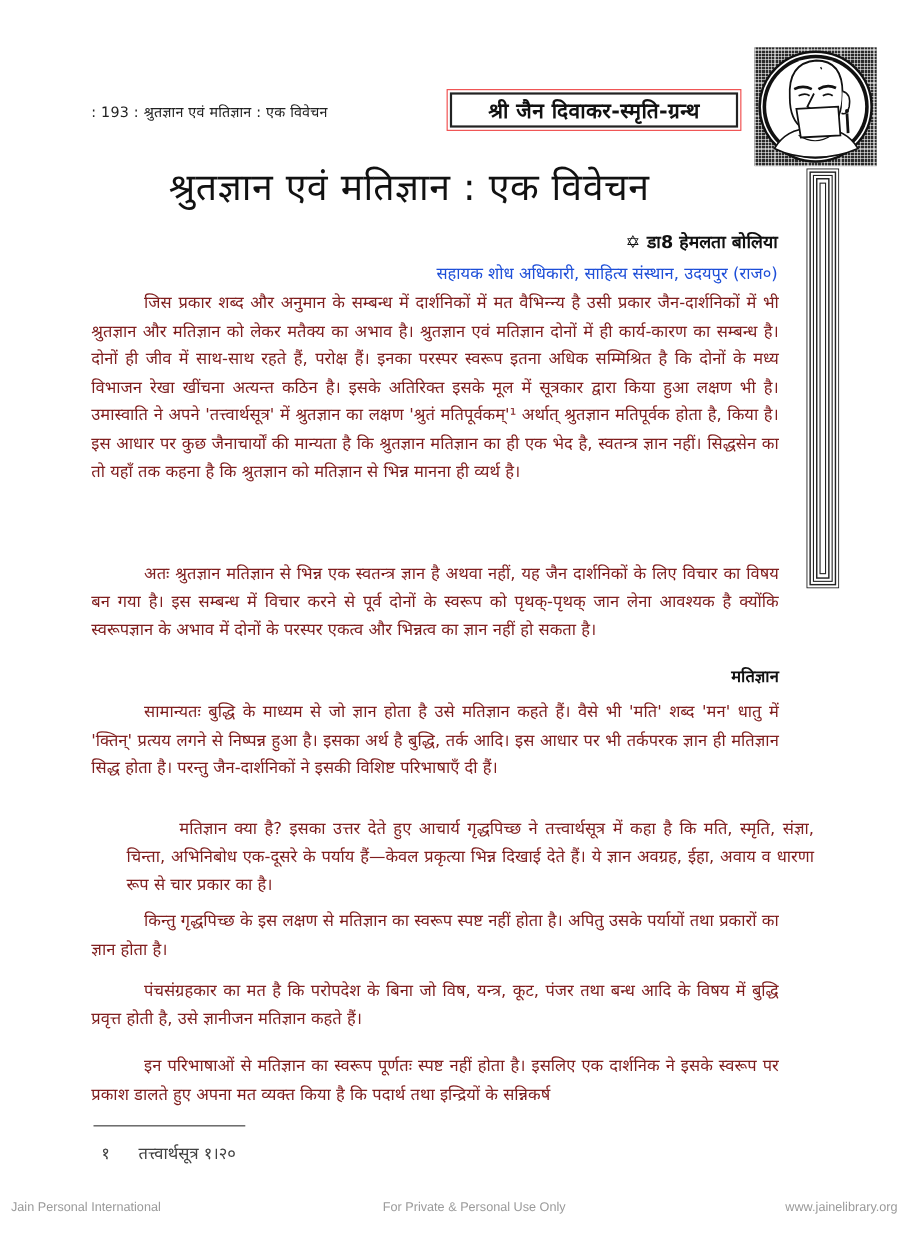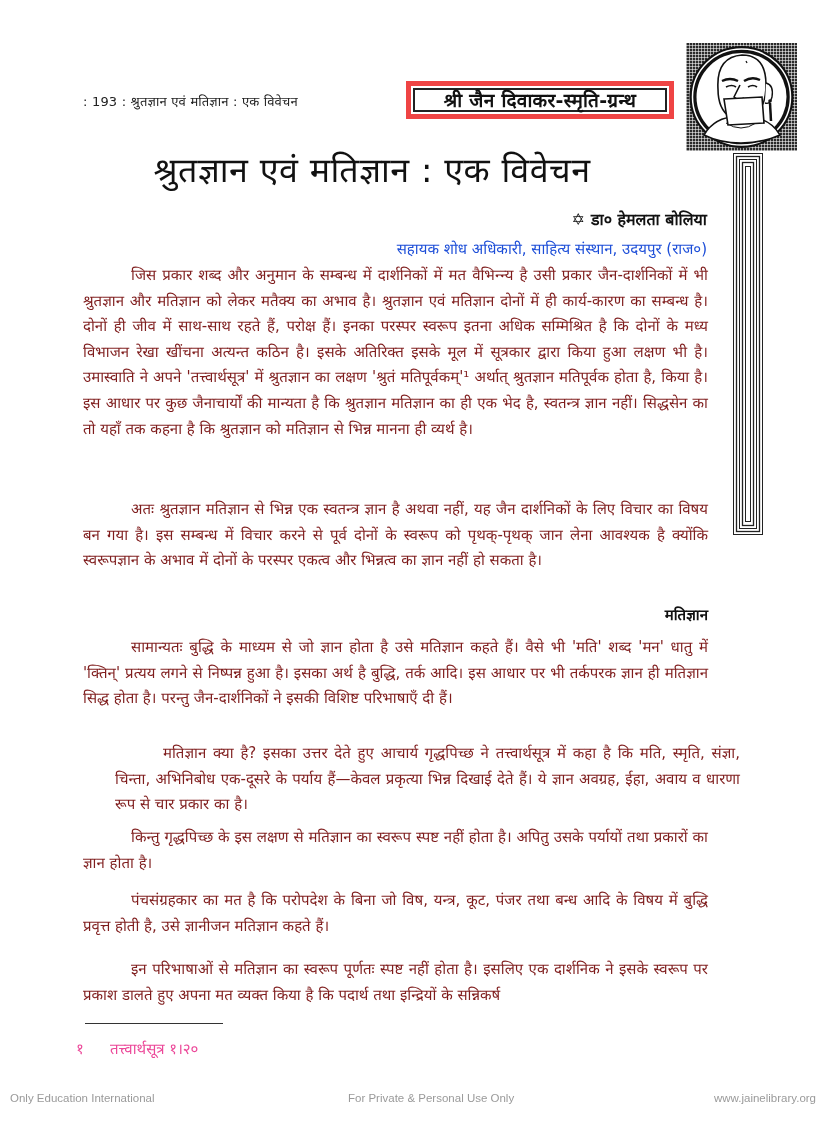--- a/index.html
+++ b/index.html
@@ -10,21 +10,21 @@
     }
     .abs { position: absolute; }
 
     
     .running-head {
       left: 83px; top: 92px; font-size: 13px; letter-spacing: 0.2px; color: #222;
       white-space: nowrap;
     }
     .series-box {
       left: 406px; top: 81px; width: 268px; height: 38px;
-      border: 5px solid #ef4444; box-sizing: border-box; padding: 2px;
+      border: 1px solid #ef4444; box-sizing: border-box; padding: 2px;
     }
     .series-box-inner {
       width: 100%; height: 100%; border: 2px solid #222; box-sizing: border-box;
       display: flex; align-items: center; justify-content: center;
       font-size: 19px; font-weight: bold; color: #111; letter-spacing: 0.3px;
     }
 
     
     .portrait {
       left: 686px; top: 43px; width: 111px; height: 108px;
@@ -55,36 +55,36 @@
     }
 
     
     .body-text {
       left: 83px; width: 625px;
       font-size: 15px; line-height: 25.6px; color: #7f1d1d;
       text-align: justify;
     }
     .body-text p { margin: 0; text-indent: 48px; }
     .p1 { top: 263px; }
-    .p2 { top: 497px; }
+    .p2 { top: 509px; }
     .section-heading {
       left: 600px; width: 108px; top: 604px; text-align: right;
       font-size: 15px; font-weight: bold; color: #111;
     }
     .p3 { top: 635px; }
     .p4 { top: 741px; margin-left: 32px; }
     .p5 { top: 825px; }
     .p6 { top: 888px; }
     .p7 { top: 957px; }
 
     .footnote-rule {
       left: 85px; top: 1023px; width: 138px; height: 0; border-top: 1px solid #333;
     }
     .footnote {
-      left: 76px; top: 1038px; font-size: 15px; color: #ec4899; white-space: nowrap;
+      left: 92px; top: 1038px; font-size: 15px; color: #404040; white-space: nowrap;
     }
     .footnote .fn-num { display: inline-block; width: 34px; }
 
     
     .footer {
       left: 0; top: 1092px; width: 828px; height: 20px;
       font-family: "Liberation Sans", sans-serif; font-size: 11.5px; color: #9a9a9a;
     }
     .footer span { position: absolute; top: 0; white-space: nowrap; }
     .footer .f-left { left: 10px; }
@@ -131,21 +131,21 @@
     <rect x="0.5" y="0.5" width="29" height="381" fill="none" stroke="#222" stroke-width="1"></rect>
     <rect x="3.5" y="3.5" width="23" height="375" fill="none" stroke="#222" stroke-width="1.3"></rect>
     <rect x="6.5" y="6.5" width="17" height="369" fill="none" stroke="#222" stroke-width="1"></rect>
     <rect x="9.5" y="9.5" width="11" height="363" fill="none" stroke="#222" stroke-width="1.3"></rect>
     <rect x="12.5" y="13.5" width="5" height="355" fill="none" stroke="#222" stroke-width="1"></rect>
   </svg>
 </div>
 
 <div class="abs title">श्रुतज्ञान एवं मतिज्ञान : एक विवेचन</div>
 <div class="abs author">
-  <span class="star">✡</span><span>डा० हेमलता बोलिया</span>
+  <span class="star">✡</span><span>डा8 हेमलता बोलिया</span>
 </div>
 <div class="abs affiliation">सहायक शोध अधिकारी, साहित्य संस्थान, उदयपुर (राज०)</div>
 
 <div class="abs body-text p1">
   <p>जिस प्रकार शब्द और अनुमान के सम्बन्ध में दार्शनिकों में मत वैभिन्न्य है उसी प्रकार जैन-दार्शनिकों में भी श्रुतज्ञान और मतिज्ञान को लेकर मतैक्य का अभाव है। श्रुतज्ञान एवं मतिज्ञान दोनों में ही कार्य-कारण का सम्बन्ध है। दोनों ही जीव में साथ-साथ रहते हैं, परोक्ष हैं। इनका परस्पर स्वरूप इतना अधिक सम्मिश्रित है कि दोनों के मध्य विभाजन रेखा खींचना अत्यन्त कठिन है। इसके अतिरिक्त इसके मूल में सूत्रकार द्वारा किया हुआ लक्षण भी है। उमास्वाति ने अपने 'तत्त्वार्थसूत्र' में श्रुतज्ञान का लक्षण 'श्रुतं मतिपूर्वकम्'¹ अर्थात् श्रुतज्ञान मतिपूर्वक होता है, किया है। इस आधार पर कुछ जैनाचार्यों की मान्यता है कि श्रुतज्ञान मतिज्ञान का ही एक भेद है, स्वतन्त्र ज्ञान नहीं। सिद्धसेन का तो यहाँ तक कहना है कि श्रुतज्ञान को मतिज्ञान से भिन्न मानना ही व्यर्थ है।</p>
 </div>
 <div class="abs body-text p2">
   <p>अतः श्रुतज्ञान मतिज्ञान से भिन्न एक स्वतन्त्र ज्ञान है अथवा नहीं, यह जैन दार्शनिकों के लिए विचार का विषय बन गया है। इस सम्बन्ध में विचार करने से पूर्व दोनों के स्वरूप को पृथक्-पृथक् जान लेना आवश्यक है क्योंकि स्वरूपज्ञान के अभाव में दोनों के परस्पर एकत्व और भिन्नत्व का ज्ञान नहीं हो सकता है।</p>
 </div>
 
@@ -165,16 +165,16 @@
 <div class="abs body-text p7">
   <p>इन परिभाषाओं से मतिज्ञान का स्वरूप पूर्णतः स्पष्ट नहीं होता है। इसलिए एक दार्शनिक ने इसके स्वरूप पर प्रकाश डालते हुए अपना मत व्यक्त किया है कि पदार्थ तथा इन्द्रियों के सन्निकर्ष</p>
 </div>
 
 <div class="abs footnote-rule"></div>
 <div class="abs footnote">
   <span class="fn-num">१</span><span>तत्त्वार्थसूत्र १।२०</span>
 </div>
 
 <div class="abs footer">
-  <span class="f-left">Only Education International</span>
+  <span class="f-left">Jain Personal International</span>
   <span class="f-mid">For Private &amp; Personal Use Only</span>
   <span class="f-right">www.jainelibrary.org</span>
 </div>
 
 </body></html>

